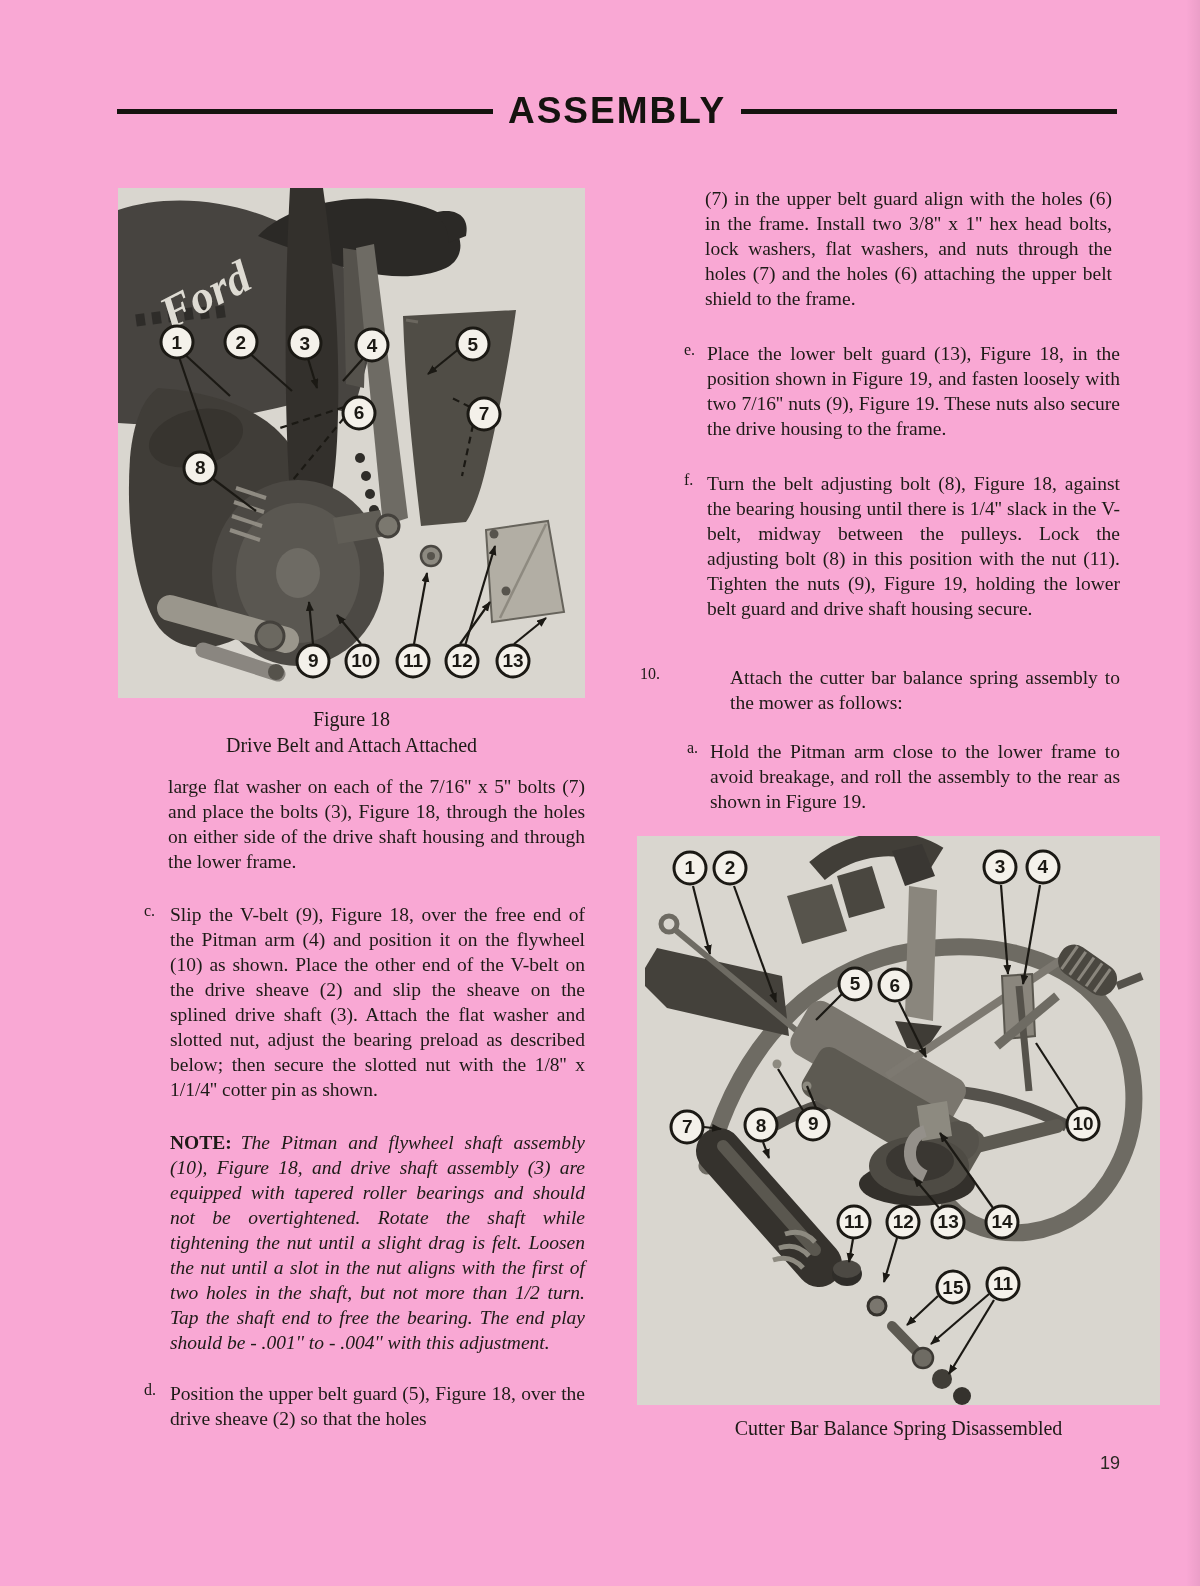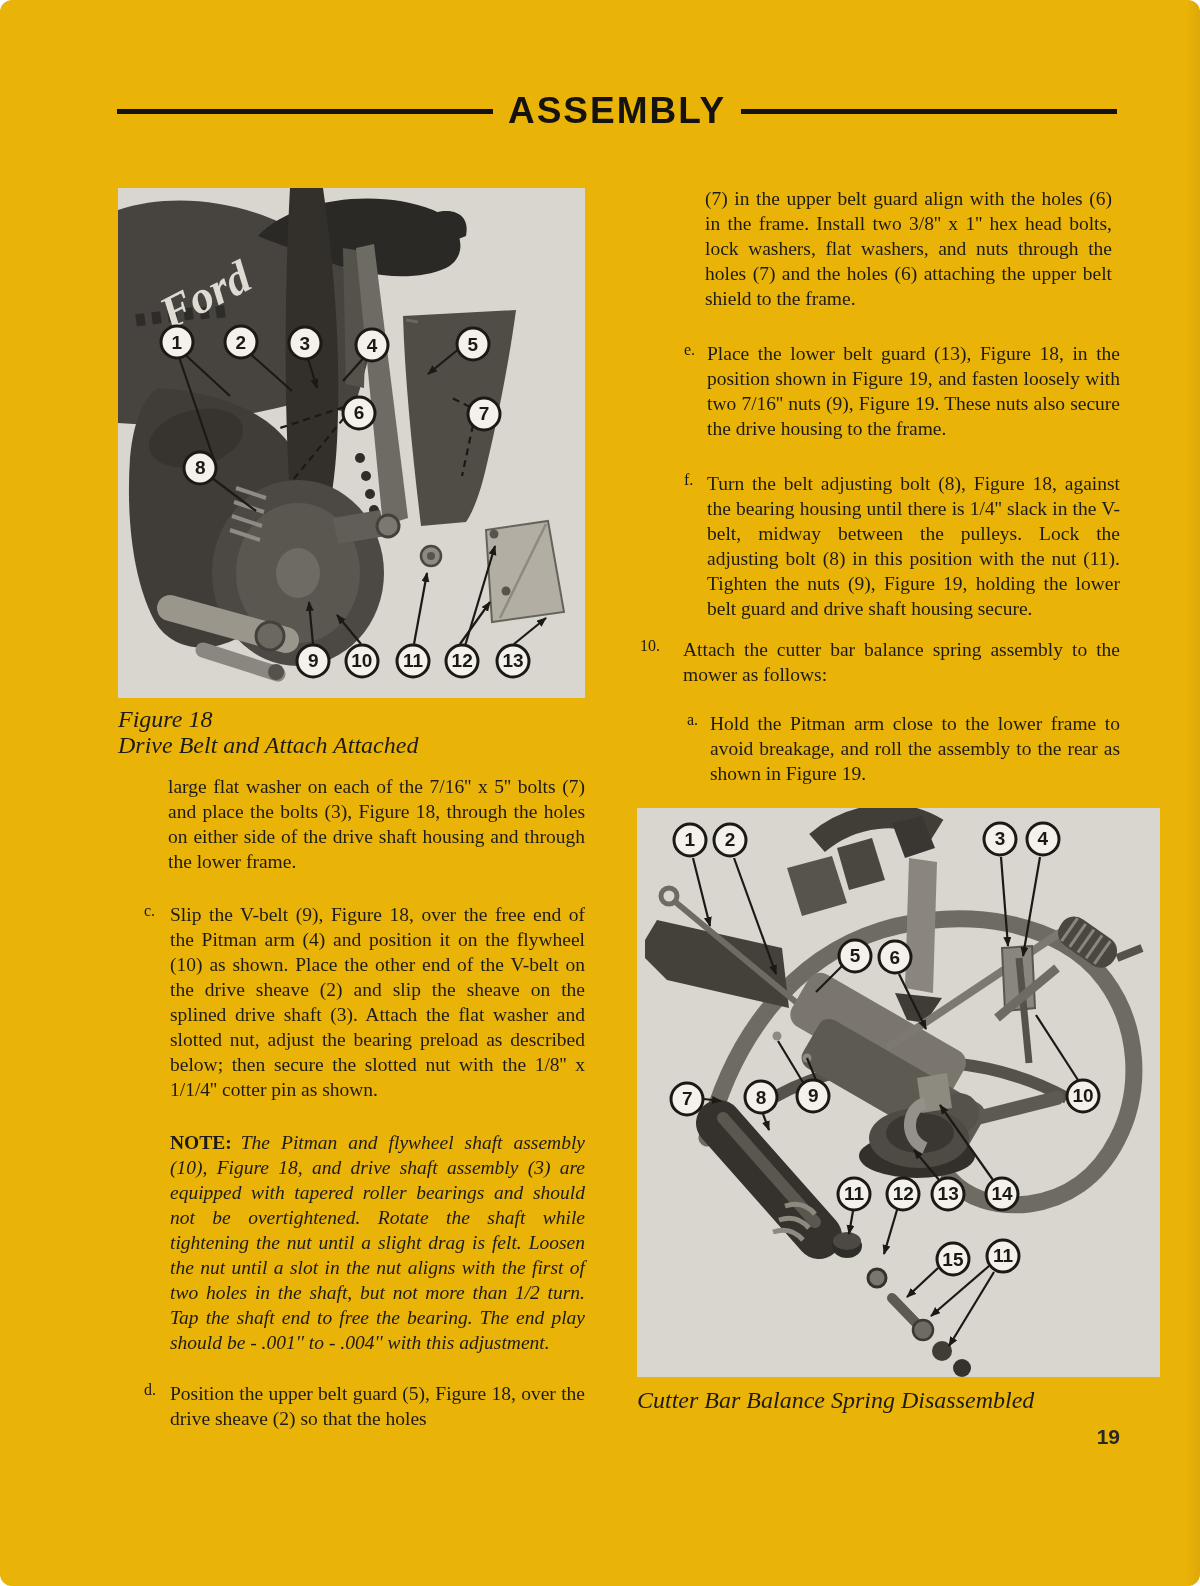--- a/index.html
+++ b/index.html
@@ -1,18 +1,18 @@
 <!DOCTYPE html>
 <html><head>
 <meta charset="utf-8">
 <style>
   * { margin:0; padding:0; box-sizing:border-box; }
   html,body { width:1200px; background:#ffffff; }
   body { font-family:"Liberation Serif", serif; color:#1d1b17; }
-  .page { position:relative; width:1200px; height:1586px; background:#eab308; overflow:hidden;border-radius:12px; }
+  .page { position:relative; width:1200px; height:1586px; background:#f9a8d4; overflow:hidden; }
   .scan-edge { position:absolute; right:0; top:0; width:14px; height:100%;
     background:linear-gradient(to right, rgba(0,0,0,0), rgba(0,0,0,0.06)); }
 
   
   .header { position:absolute; top:90px; left:117px; width:1000px;
     display:flex; align-items:center; gap:15px; }
   .rule { flex:1; height:5px; background:#15130f; }
   .title { font-family:"Liberation Sans", sans-serif; font-weight:800;
     font-size:37px; letter-spacing:2px; color:#15130f; white-space:nowrap; }
 
@@ -31,41 +31,41 @@
   .col-left .li { margin-left:26px; margin-top:28px; }
   .col-left .li .li-label { width:26px; }
   .col-left .note { margin:28px 0 0 52px; }
   .col-left .li.item-d { margin-top:26px; }
   .note-label { font-weight:bold; font-style:normal; margin-right:9px; }
   .note-text { font-style:italic;margin-top:10px; }
 
   .col-right .para.cont { margin:2px 8px 0 65px; }
   .col-right .li.item-e, .col-right .li.item-f { margin-left:44px; margin-top:30px; }
   .col-right .li.item-e .li-label, .col-right .li.item-f .li-label { width:23px; }
-  .col-right .li.item-10 { margin-left:0; margin-top:16px; }
+  .col-right .li.item-10 { margin-left:0; margin-top:44px;gap:47px; }
   .col-right .li.item-10 .li-label { width:43px; }
   .col-right .li.item-a { margin-left:47px; margin-top:24px; }
   .col-right .li.item-a .li-label { width:23px; }
 
   
   .fig { position:relative; background:#d9d6cf; }
   .fig svg { display:block; }
   .fig18 { width:467px; height:510px; margin-top:4px; }
   .fig19 { width:523px; height:569px; margin-left:-3px; margin-top:22px; }
   .callout-layer { position:absolute; inset:0; }
   .callout { position:absolute; width:35px; height:35px; border:3px solid #1b1914;
     border-radius:50%; background:#f4f1ea; transform:translate(-50%,-50%);
     display:flex; align-items:center; justify-content:center;
     font-family:"Liberation Sans", sans-serif; font-weight:bold; font-size:19px; color:#1b1914; }
 
-  .fig-caption { font-style:italic; font-size:24px; line-height:26px; margin-top:8px; }
+  .fig-caption { text-align:center; font-size:20px; line-height:26px; margin-top:8px; }
   .cap19 { width:523px; margin-left:-3px; margin-top:10px; }
 
   .page-number { text-align:right; margin-top:12px; padding-right:0;
-    font-family:"Liberation Sans", sans-serif; font-weight:bold; font-size:21px; color:#2a2823; }
+    font-family:"Liberation Sans", sans-serif; font-weight:normal; font-size:18px; color:#2a2823; }
 </style>
 </head>
 <body>
 
 <div class="page">
   <div class="scan-edge"></div>
 
   <header class="header">
     <div class="rule"></div>
     <h1 class="title">ASSEMBLY</h1>

